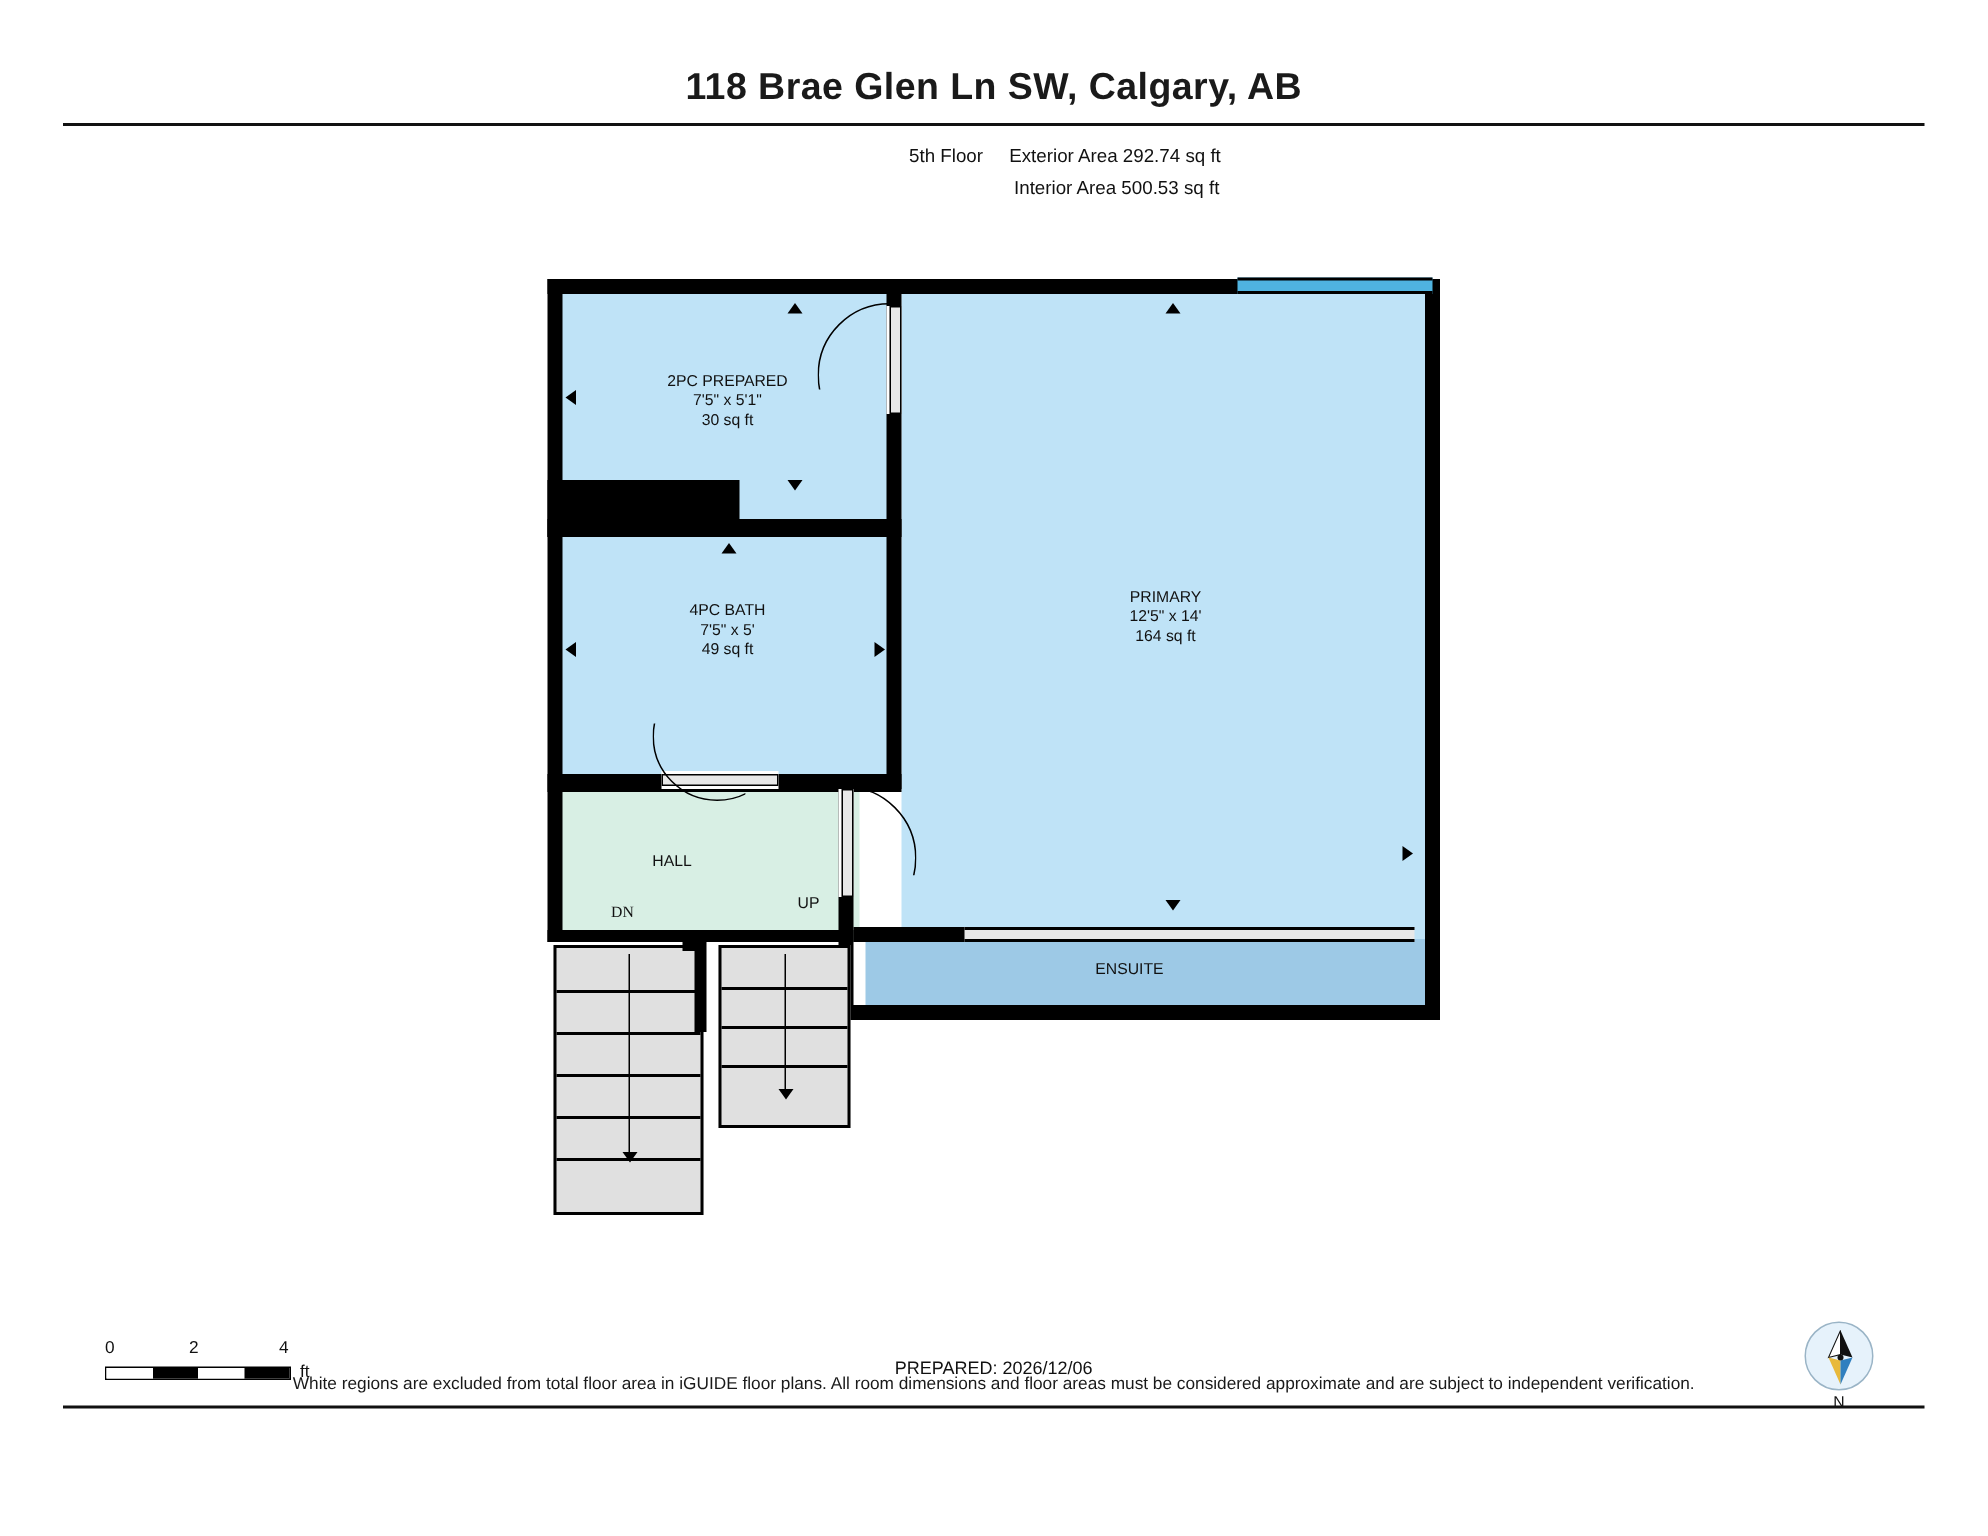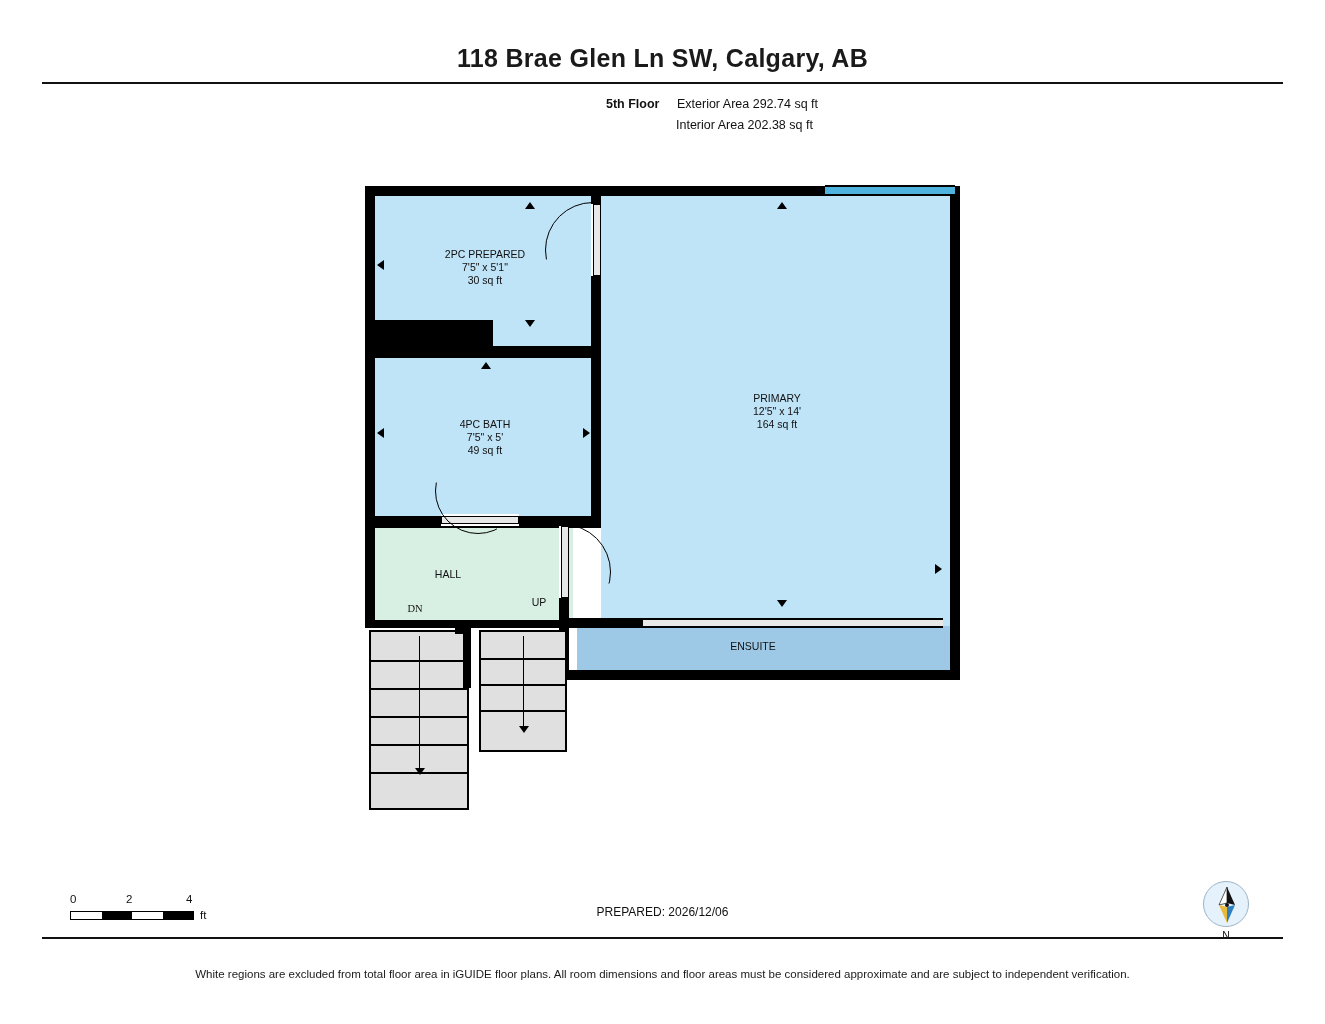--- a/index.html
+++ b/index.html
@@ -35,21 +35,21 @@
     background: #111111;
   }
 
   #floor-info {
     position: absolute;
     left: 606px; top: 94px;
     font-size: 12.5px;
     line-height: 21px;
     white-space: nowrap;
   }
-  #floor-info .floor-label { font-weight: bold; margin-right: 14px; }
+  #floor-info .floor-label { font-weight: normal; margin-right: 14px; }
   #floor-info .area-row { display: block; }
   #floor-info .area-row.second { margin-left: 70px; }
 
   
   #plan {
     position: absolute;
     left: 355px; top: 180px;
     width: 620px; height: 650px;
   }
 
@@ -149,38 +149,38 @@
     background: #e6f2fb;
     border: 1.3px solid #9ab4c6;
   }
   #compass .nlabel {
     position: absolute; left: 0; top: 48px; width: 52px;
     text-align: center; font-size: 10.5px;
   }
 
   #disclaimer {
     position: absolute;
-    left: 0; top: 968px; width: 1325px;
+    left: 0; top: 917px; width: 1325px;
     text-align: center;
     font-size: 11.5px;
     color: #1a1a1a;
   }
 </style>
 </head>
 <body>
 
 <div id="title">118 Brae Glen Ln SW, Calgary, AB</div>
 <div id="title-rule"></div>
 
 <div id="floor-info">
   <span class="area-row">
     <span class="floor-label">5th Floor</span>
     <span>Exterior Area 292.74 sq ft</span>
   </span>
-  <span class="area-row second">Interior Area 202.38 sq ft</span>
+  <span class="area-row second">Interior Area 500.53 sq ft</span>
 </div>
 
 <div id="plan">
 
   <div class="b fill-blue" style="left:246px; top:14px; width:349px; height:484px;"></div>
 
   <div class="b fill-closet" style="left:222px; top:446px; width:373px; height:46px;"></div>
 
   <div class="b fill-blue" style="left:18px; top:14px; width:226px; height:152px;"></div>
 
@@ -259,21 +259,21 @@
   <div class="arrow up" style="left:422px; top:22px;"></div>
   <div class="arrow right" style="left:580px; top:384px;"></div>
   <div class="arrow down" style="left:422px; top:420px;"></div>
 
   <div class="rlabel" style="left:60px; top:68px; width:140px;">
     <span class="ln">2PC PREPARED</span>
     <span class="ln">7'5" x 5'1"</span>
     <span class="ln">30 sq ft</span>
   </div>
 
-  <div class="rlabel" style="left:60px; top:238px; width:140px;">
+  <div class="rlabel" style="left:60px; top:221px; width:140px;">
     <span class="ln">4PC BATH</span>
     <span class="ln">7'5" x 5'</span>
     <span class="ln">49 sq ft</span>
   </div>
 
   <div class="rlabel" style="left:352px; top:212px; width:140px;">
     <span class="ln">PRIMARY</span>
     <span class="ln">12'5" x 14'</span>
     <span class="ln">164 sq ft</span>
   </div>

